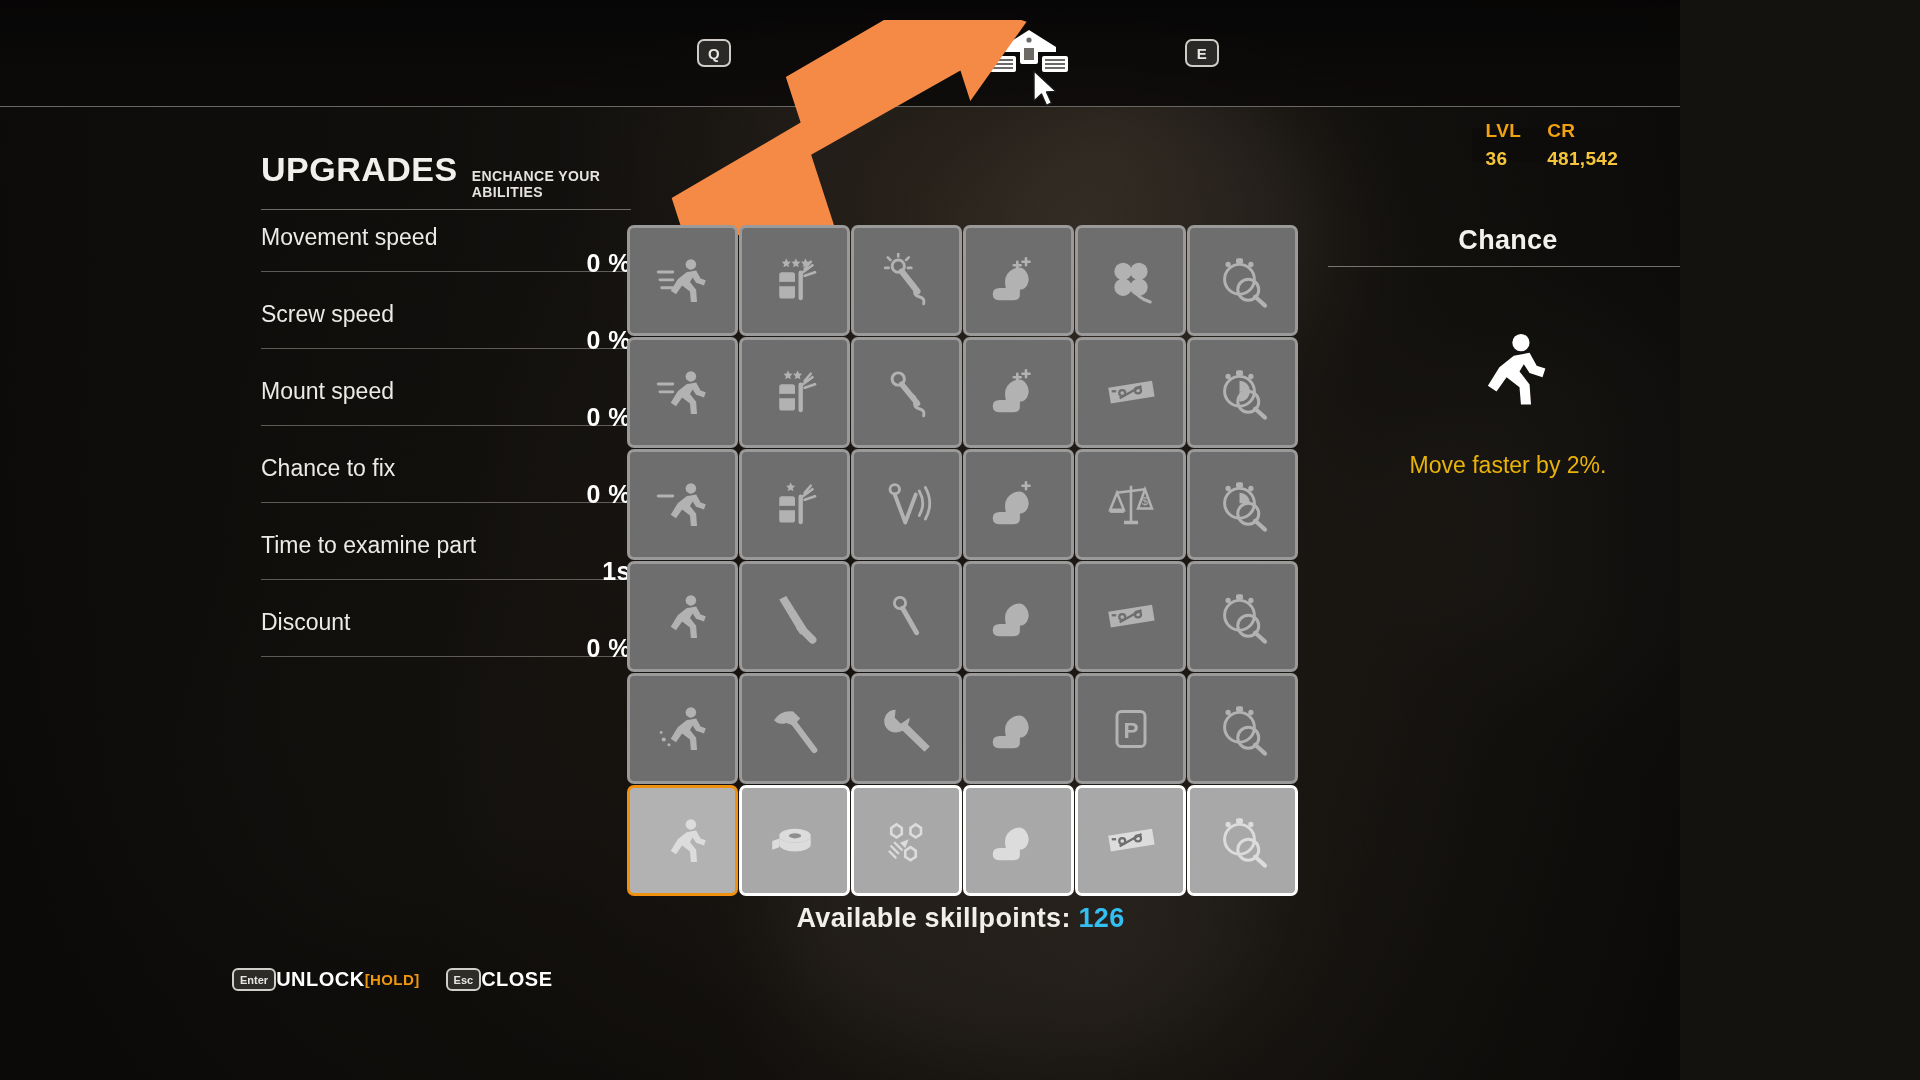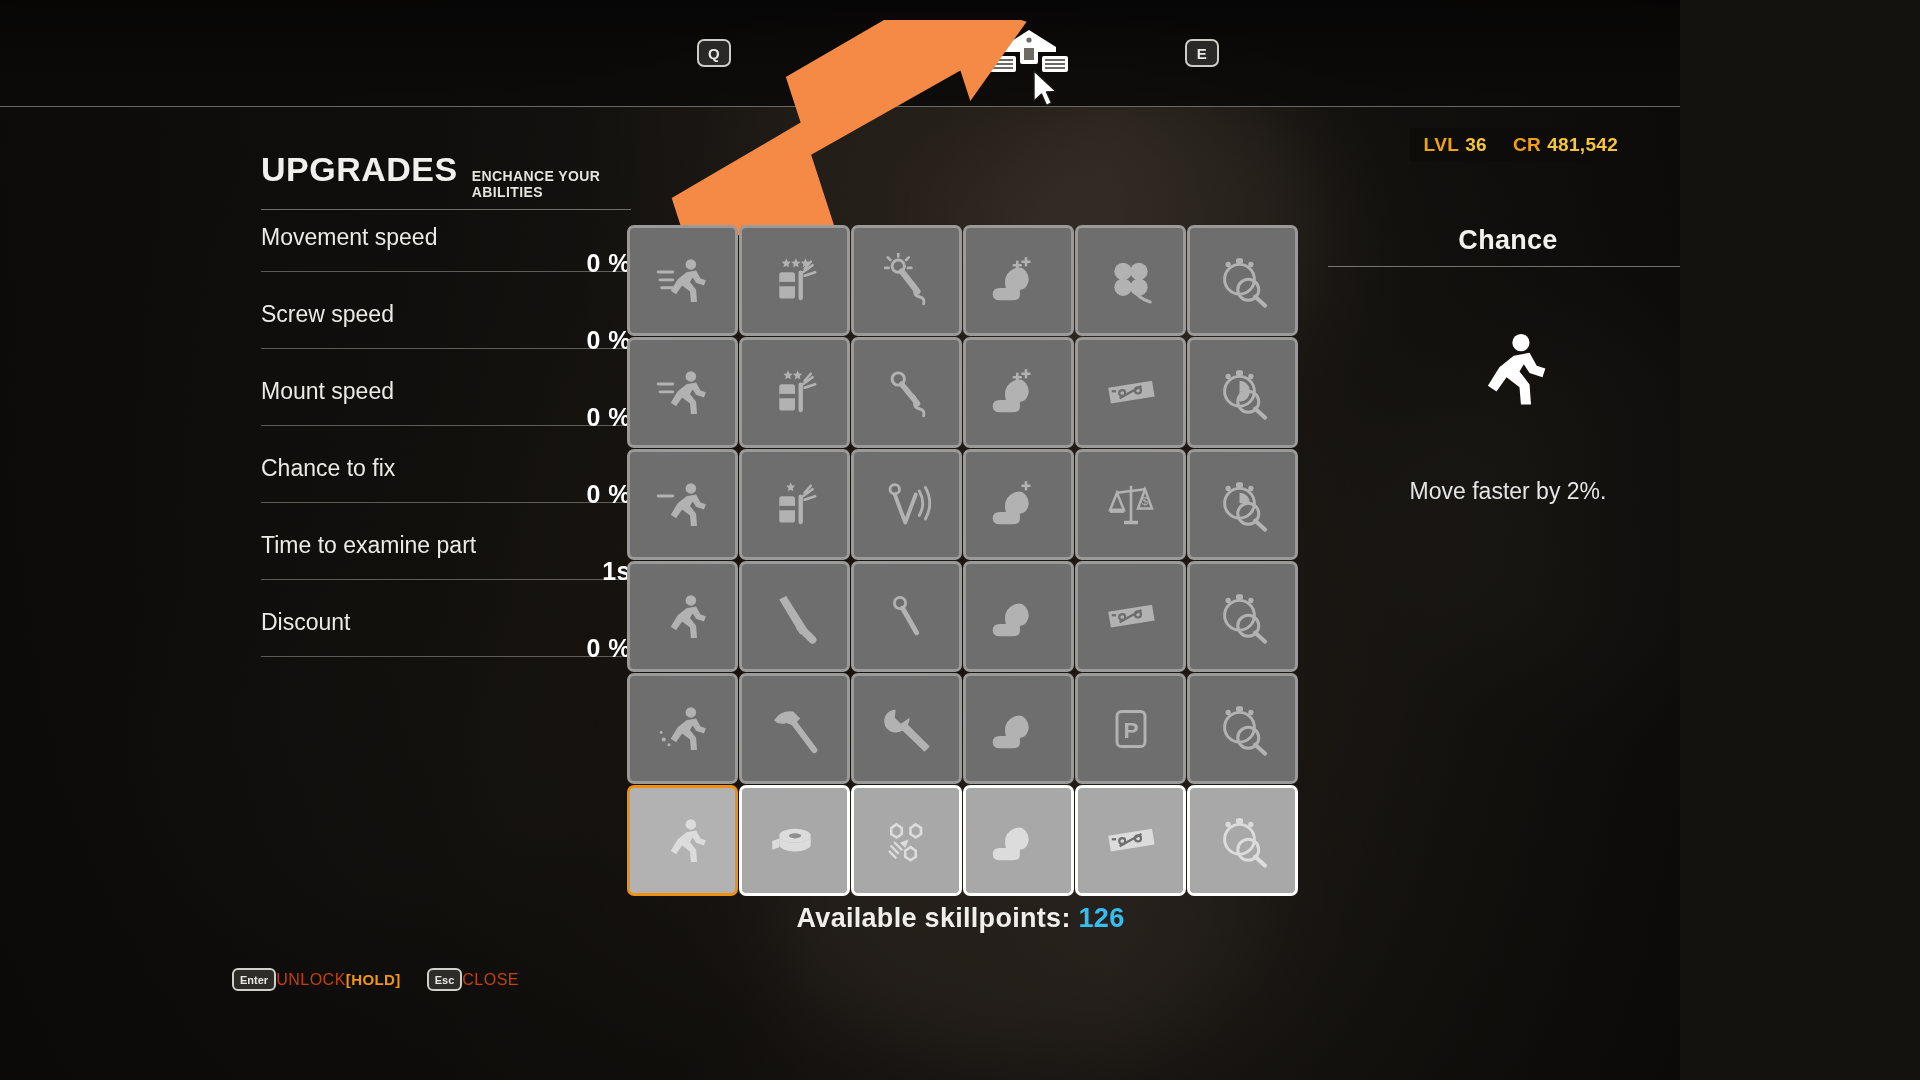--- a/index.html
+++ b/index.html
@@ -105,21 +105,21 @@
 
   
   .hints { position: absolute; left: 232px; top: 968px; display: flex; align-items: center; gap: 26px; }
   .hint { display: flex; align-items: center; }
   .hint-key {
     min-width: 32px; height: 23px; padding: 0 6px; border-radius: 6px;
     border: 2px solid #d2cfca; background: rgba(78,76,72,0.5);
     color: #e9e7e3; font-size: 11px; font-weight: bold;
     display: flex; align-items: center; justify-content: center;
   }
-  .hint-text { font-size: 16px; font-weight: normal; color: #c2410c; letter-spacing: .5px; }
+  .hint-text { font-size: 20px; font-weight: bold; color: #ffffff; letter-spacing: .5px; }
   .hint-hold { font-size: 15px; font-weight: bold; color: #f0960f; letter-spacing: .4px; }
 
   
   .grid-wrap { position: absolute; left: 627px; top: 225px; }
   .grid { display: grid; grid-template-columns: repeat(6, 111px); grid-auto-rows: 111px; gap: 1px; }
   .cell {
     position: relative;
     border-radius: 7px;
     display: flex; align-items: center; justify-content: center;
   }
@@ -145,35 +145,35 @@
     text-align: center; font-size: 27px; font-weight: bold; color: #f1efeb;
     letter-spacing: .3px;
   }
   .skillpoints .num { color: #33bff2; }
 
   
   .panel-right { position: absolute; left: 1328px; top: 225px; width: 360px; text-align: center; }
   .rp-title { font-size: 27px; font-weight: bold; color: #f3f1ed; letter-spacing: .3px; }
   .rp-rule { height: 1px; background: rgba(200,195,188,0.55); margin-top: 10px; }
   .rp-icon { margin: 57px auto 0; width: 92px; height: 92px; }
-  .rp-desc { margin-top: 62px; font-size: 23px; color: #e5e5e5; }
+  .rp-desc { margin-top: 36px; font-size: 23px; color: #eab308; }
 
   .cost-block { position: absolute; left: 1328px; top: 805px; width: 360px; text-align: center; }
   .cost-title { font-size: 26px; font-weight: bold; color: #f3f1ed; }
   .cost-rule { height: 1px; background: rgba(200,195,188,0.55); margin-top: 10px; }
   .cost-value { margin-top: 21px; font-size: 42px; font-weight: bold; color: #33bff2; }
 
   
   .hud {
     position: absolute; right: 48px; top: 128px; height: 34px;
     padding: 0 14px; border-radius: 2px;
     background: rgba(14,12,10,0.88);
     display: flex; align-items: center; gap: 26px;
   }
-  .hud-grp { display: flex; align-items: baseline; gap: 6px; }
+  .hud-grp { display: flex; align-items: baseline; gap: 6px; flex-direction: column; }
   .hud-k { font-size: 19px; font-weight: bold; color: #f0a210; letter-spacing: .4px; }
   .hud-v { font-size: 19px; font-weight: bold; color: #f6c53a; letter-spacing: .3px; }
 </style>
 </head>
 <body>
 
 <div id="root">
 
   <div class="bg">
     <div class="bg-blob" style="left:980px;top:80px;width:360px;height:300px;background:#7a6a58;"></div>

